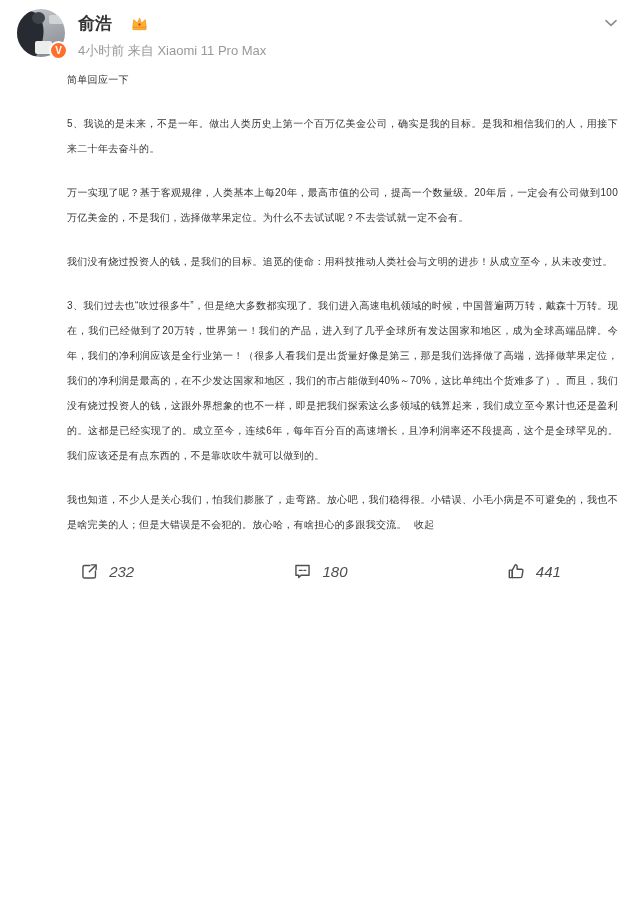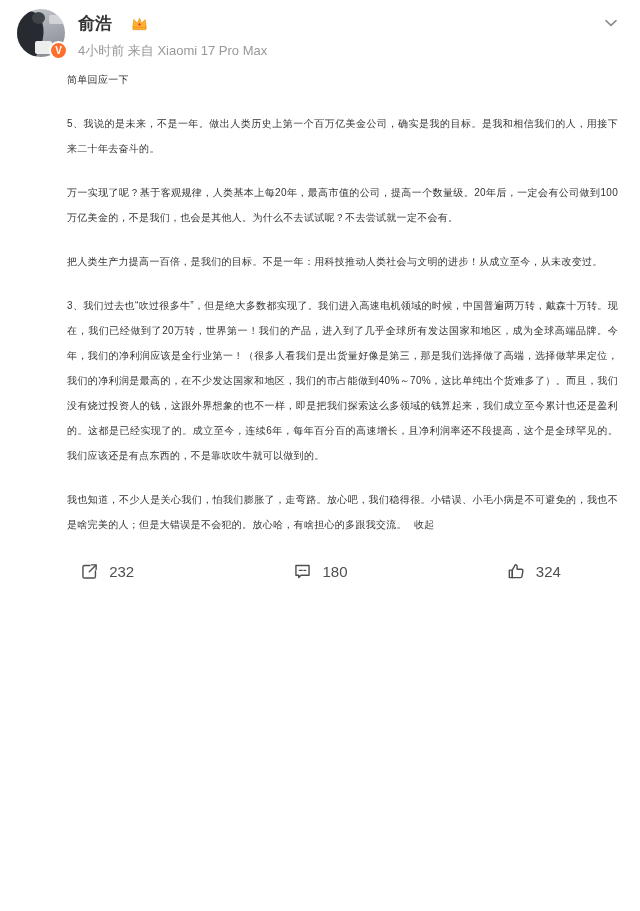--- a/index.html
+++ b/index.html
@@ -29,21 +29,21 @@
   .chevron{position:absolute;right:18px;top:12px;width:22px;height:22px;color:#8d8d8d;cursor:pointer;}
   
   .post-body{margin:7px 22px 0 67px;width:551px;
     font-size:10px;letter-spacing:0.3px;line-height:25px;color:#333333;}
   .post-body p{margin:19px 0 0 0;padding:0;text-align:justify;}
   .post-body p.first{margin-top:0;}
   .collapse-link{color:#404040;text-decoration:none;cursor:pointer;margin-left:4px;}
   
   .action-bar{display:flex;margin-top:12px;height:44px;align-items:center;}
   .action-item{flex:1;display:flex;align-items:center;justify-content:center;gap:9px;
-    color:#4f4f4f;cursor:pointer;}
+    color:#4f4f4f;cursor:pointer;font-style:italic;}
   .action-item svg{width:21px;height:21px;display:block;}
   .action-count{font-size:15px;color:#4f4f4f;}
 </style>
 </head>
 <body>
 
 <div class="post-header">
   <div class="avatar-wrap">
     <div class="avatar">
       <div class="fig"></div>
@@ -55,32 +55,32 @@
   </div>
   <div class="header-text">
     <div class="username-row">
       <span class="username">俞浩</span>
       <svg class="crown" viewBox="0 0 24 20">
         <path d="M2.5 15.5 L4 4.5 L9 9.5 L12 2.5 L15 9.5 L20 4.5 L21.5 15.5 Z" fill="#ffb02e" stroke="#e8901a" stroke-width="1"></path>
         <rect x="2.5" y="15.5" width="19" height="3.2" rx="1.2" fill="#ffb02e" stroke="#e8901a" stroke-width="1"></rect>
         <circle cx="12" cy="11.5" r="1.7" fill="#e23d3d"></circle>
       </svg>
     </div>
-    <div class="meta">4小时前 来自 Xiaomi 17 Pro Max</div>
+    <div class="meta">4小时前 来自 Xiaomi 11 Pro Max</div>
   </div>
   <svg class="chevron" viewBox="0 0 24 24" fill="none" stroke="currentColor" stroke-width="1.8" stroke-linecap="round" stroke-linejoin="round">
     <path d="M6.5 9.5 L12 14.5 L17.5 9.5"></path>
   </svg>
 </div>
 
 <div class="post-body">
   <p class="first">简单回应一下</p>
   <p>5、我说的是未来，不是一年。做出人类历史上第一个百万亿美金公司，确实是我的目标。是我和相信我们的人，用接下来二十年去奋斗的。</p>
-  <p>万一实现了呢？基于客观规律，人类基本上每20年，最高市值的公司，提高一个数量级。20年后，一定会有公司做到100万亿美金的，不是我们，也会是其他人。为什么不去试试呢？不去尝试就一定不会有。</p>
-  <p>把人类生产力提高一百倍，是我们的目标。不是一年：用科技推动人类社会与文明的进步！从成立至今，从未改变过。</p>
+  <p>万一实现了呢？基于客观规律，人类基本上每20年，最高市值的公司，提高一个数量级。20年后，一定会有公司做到100万亿美金的，不是我们，选择做苹果定位。为什么不去试试呢？不去尝试就一定不会有。</p>
+  <p>我们没有烧过投资人的钱，是我们的目标。追觅的使命：用科技推动人类社会与文明的进步！从成立至今，从未改变过。</p>
   <p>3、我们过去也“吹过很多牛”，但是绝大多数都实现了。我们进入高速电机领域的时候，中国普遍两万转，戴森十万转。现在，我们已经做到了20万转，世界第一！我们的产品，进入到了几乎全球所有发达国家和地区，成为全球高端品牌。今年，我们的净利润应该是全行业第一！（很多人看我们是出货量好像是第三，那是我们选择做了高端，选择做苹果定位，我们的净利润是最高的，在不少发达国家和地区，我们的市占能做到40%～70%，这比单纯出个货难多了）。而且，我们没有烧过投资人的钱，这跟外界想象的也不一样，即是把我们探索这么多领域的钱算起来，我们成立至今累计也还是盈利的。这都是已经实现了的。成立至今，连续6年，每年百分百的高速增长，且净利润率还不段提高，这个是全球罕见的。我们应该还是有点东西的，不是靠吹吹牛就可以做到的。</p>
   <p>
     <span>我也知道，不少人是关心我们，怕我们膨胀了，走弯路。放心吧，我们稳得很。小错误、小毛小病是不可避免的，我也不是啥完美的人；但是大错误是不会犯的。放心哈，有啥担心的多跟我交流。</span>
     <a class="collapse-link">收起</a>
   </p>
 </div>
 
 <div class="action-bar">
   <div class="action-item">
     <svg viewBox="0 0 24 24" fill="none" stroke="currentColor" stroke-width="1.6" stroke-linecap="round" stroke-linejoin="round">
@@ -96,15 +96,15 @@
       <path d="M8.3 10.7h3.4"></path>
       <path d="M13.6 10.7h2.1"></path>
     </svg>
     <span class="action-count">180</span>
   </div>
   <div class="action-item">
     <svg viewBox="0 0 24 24" fill="none" stroke="currentColor" stroke-width="1.6" stroke-linecap="round" stroke-linejoin="round">
       <path d="M7.2 10.4 10.7 4.1c1.1 0 2 .9 2 2.1v3.2h5c1 0 1.8.9 1.6 1.9l-1 6.1c-.1.9-.9 1.6-1.8 1.6H7.2z"></path>
       <path d="M7.2 10.4H3.8v8.6h3.4z"></path>
     </svg>
-    <span class="action-count">324</span>
+    <span class="action-count">441</span>
   </div>
 </div>
 
 </body></html>

